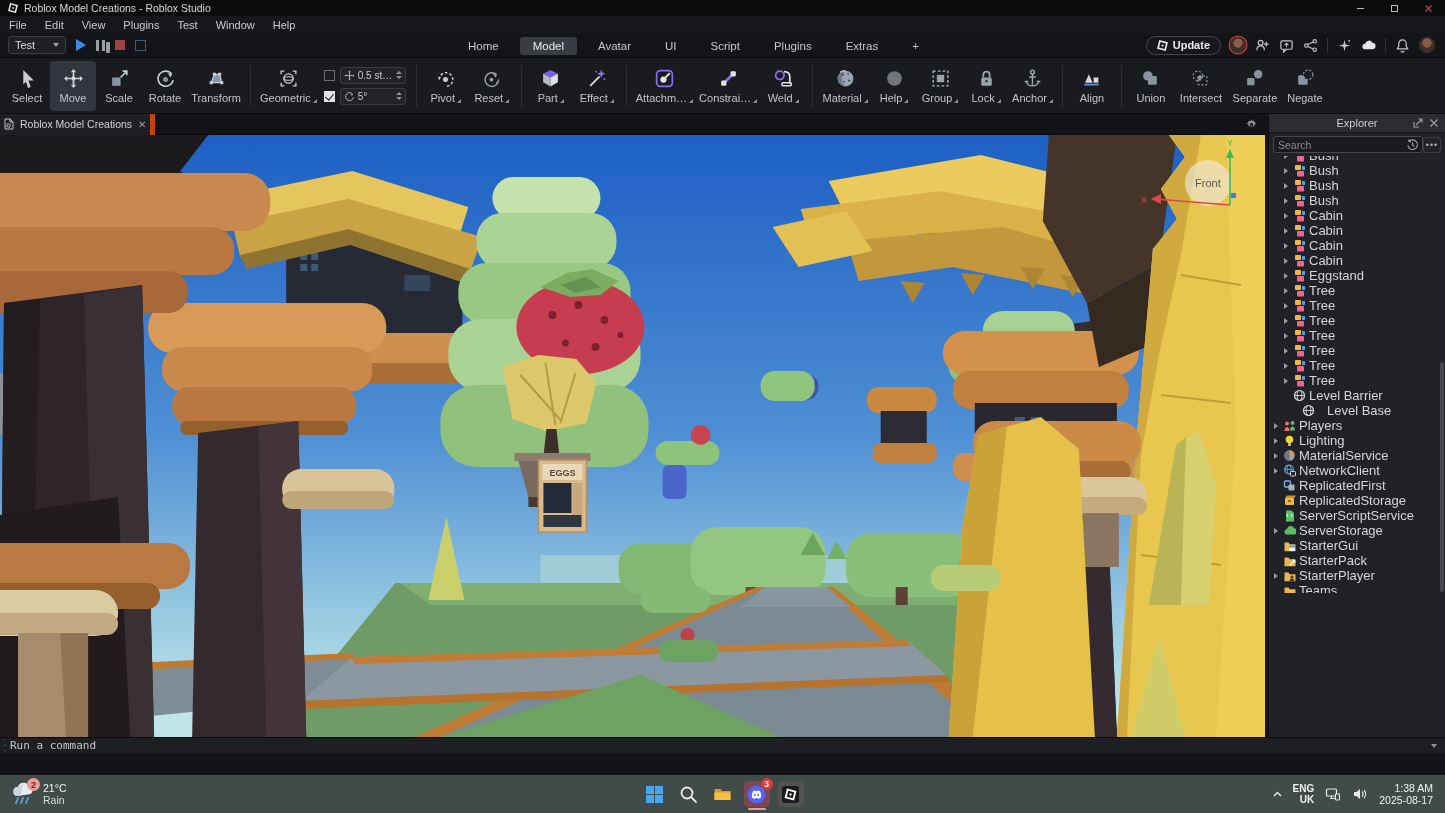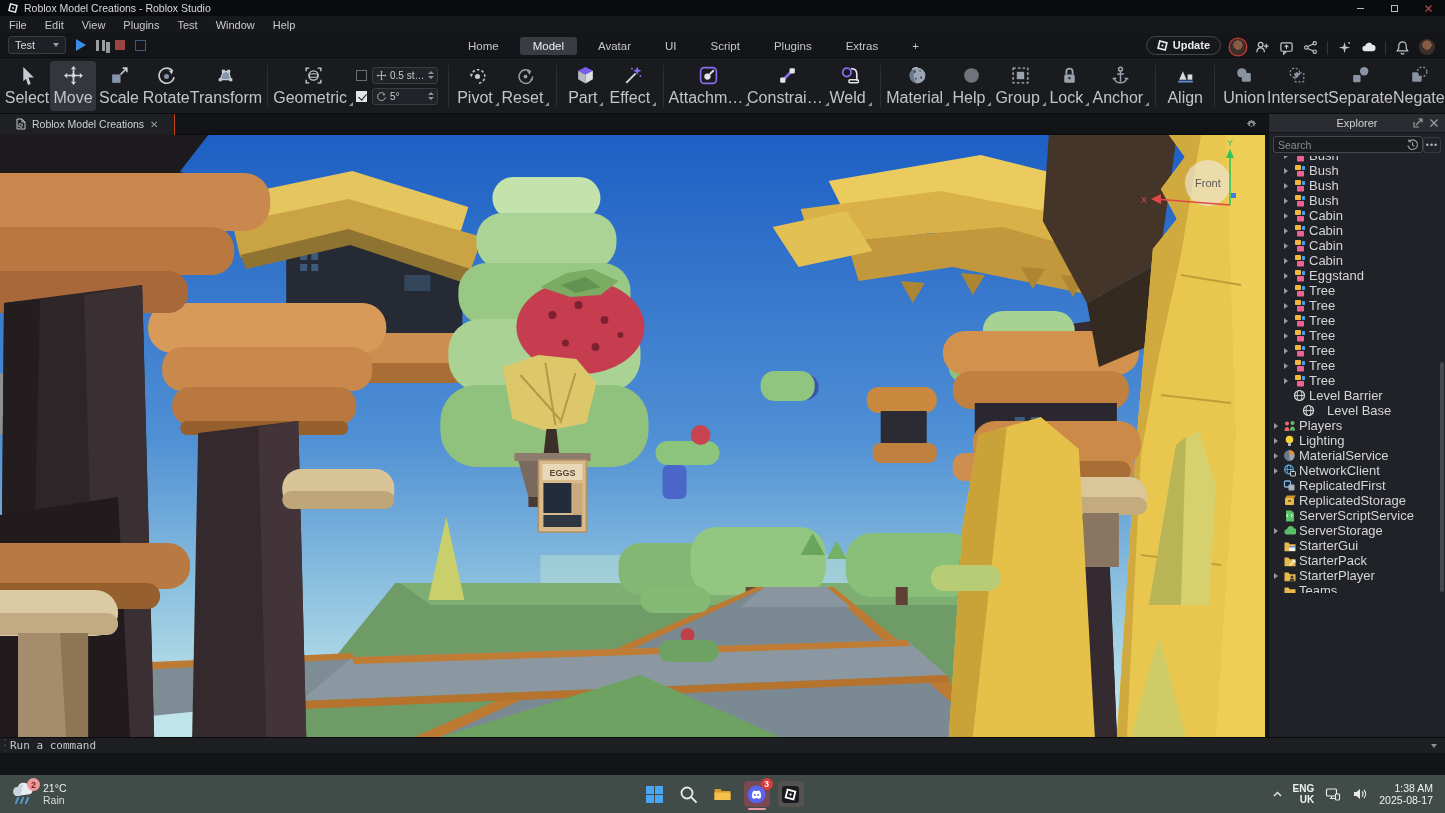--- a/index.html
+++ b/index.html
@@ -31,59 +31,59 @@
   .play-tri { width:0; height:0; border-top:6px solid transparent; border-bottom:6px solid transparent;
     border-left:10px solid #3b8ce8; }
   .pause-ic { display:flex; gap:3px; position:relative; }
   .pause-ic i { width:3px; height:11px; background:#9a9da2; }
   .pause-ic .cnr { position:absolute; right:-5px; bottom:-3px; }
   .stop-ic { width:10px; height:10px; background:#9c4343; }
   .ghost-ic { width:11px; height:11px; border:1.5px solid #3c5a7a; }
   #ribbon-tabs { position:absolute; left:455px; top:0; height:25px; display:flex; align-items:center; gap:8px; }
   .rtab { font-size:11.5px; color:#c6c7ca; padding:3px 13px; border-radius:3px; }
   .rtab.selected { background:#3a3c43; color:#ebecee; }
-  #account { margin-left:auto; display:flex; align-items:flex-end; gap:9px; margin-right:10px; }
+  #account { margin-left:auto; display:flex; align-items:center; gap:9px; margin-right:10px; }
   #update-btn { height:19px; border:1px solid #44464c; border-radius:11px; display:flex; align-items:center;
     gap:5px; padding:0 10px; font-size:11px; font-weight:bold; color:#e9eaec; background:#17181d; }
   .av { width:16px; height:16px; border-radius:50%; background:radial-gradient(circle at 50% 38%, #8a5b44 0 36%, #3c2e28 37% 100%); }
   .av.ring { box-shadow:0 0 0 1.5px #c03a3a; }
   .acct-ic { width:15px; height:15px; }
   .vsep { width:1px; height:14px; background:#34363c; }
 
   
   #ribbon { position:absolute; top:58px; left:0; width:1445px; height:56px; background:#1a1b1f;
     border-bottom:1px solid #0b0c0f; display:flex; align-items:center; padding-left:4px; }
   .rtool { display:flex; flex-direction:column; align-items:center; justify-content:center;
     min-width:46px; height:50px; padding:0 3px; }
   .rtool.sel { background:#34363e; border-radius:4px; }
   .ric { width:21px; height:21px; }
   .rlblw { display:flex; align-items:flex-end; }
-  .rlbl { font-size:16px; color:#c2c4c7; margin-top:3px; white-space:nowrap; }
+  .rlbl { font-size:11px; color:#c2c4c7; margin-top:3px; white-space:nowrap; }
   .cnr { display:inline-block; width:0; height:0; border-left:4px solid transparent;
     border-bottom:4px solid #8e9196; margin-left:2px; margin-bottom:1px; }
   .rdiv { width:1px; height:42px; background:#2c2e33; margin:0 6px; }
   #snapgrp { display:flex; flex-direction:column; gap:4px; margin:0 4px; }
   .snaprow { display:flex; align-items:center; gap:5px; }
   .cb { width:11px; height:11px; border:1px solid #6a6d73; background:transparent; }
   .cb.on { background:#e2e4e7; border-color:#e2e4e7; position:relative; }
   .cb.on::after { content:""; position:absolute; left:2.5px; top:0.5px; width:4px; height:7px;
     border:solid #16171a; border-width:0 1.8px 1.8px 0; transform:rotate(40deg); }
   .snapbox { width:66px; height:17px; background:#222328; border:1px solid #3a3c42; border-radius:3px;
     display:flex; align-items:center; gap:3px; padding:0 3px; font-size:10px; color:#c8cacc; }
   .snapbox svg { width:11px; height:11px; flex:none; }
   .stepper { margin-left:auto; display:flex; flex-direction:column; gap:2px; }
   .stepper i { display:block; width:0; height:0; border-left:3px solid transparent; border-right:3px solid transparent; }
   .stepper .up { border-bottom:3.5px solid #8e9196; }
   .stepper .dn { border-top:3.5px solid #8e9196; }
 
   
   #doctabs { position:absolute; top:114px; left:0; width:1266px; height:21px; background:#121316;
     display:flex; align-items:center; border-bottom:1px solid #0a0b0d; }
-  #doc-tab { height:21px; background:#1e2024; display:flex; align-items:center; gap:6px; padding:0 16px;
-    font-size:10.5px; color:#cfd0d3; border-right:1px solid #c2410c; }
+  #doc-tab { height:21px; background:#1e2024; display:flex; align-items:center; gap:6px; padding:0 4px;
+    font-size:10.5px; color:#cfd0d3; border-right:5px solid #c2410c; }
   #doc-tab .x { color:#9a9ca0; font-size:10px; }
   #doctab-gear { margin-left:auto; margin-right:8px; width:13px; height:13px; }
 
   
   #viewport { position:absolute; top:135px; left:0; width:1265px; height:602px; background:#2a66c8; }
 
   
   #side { position:absolute; top:114px; left:1268px; width:177px; height:623px; display:flex;
     flex-direction:column; background:#212227; border-left:1px solid #0d0e11; }
   .phead { height:19px; background:#2b2c31; display:flex; align-items:center; font-size:11px; color:#cfd0d2;

